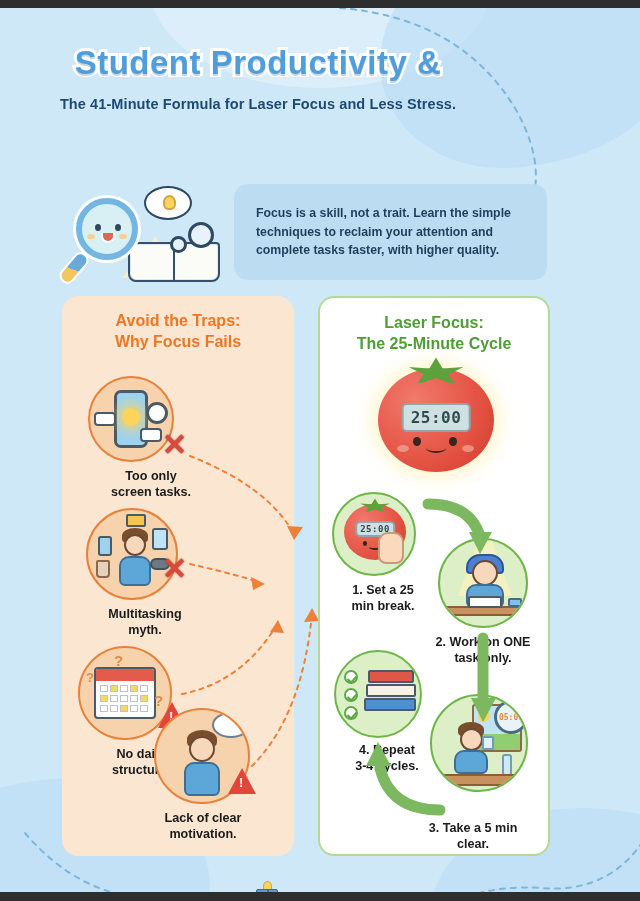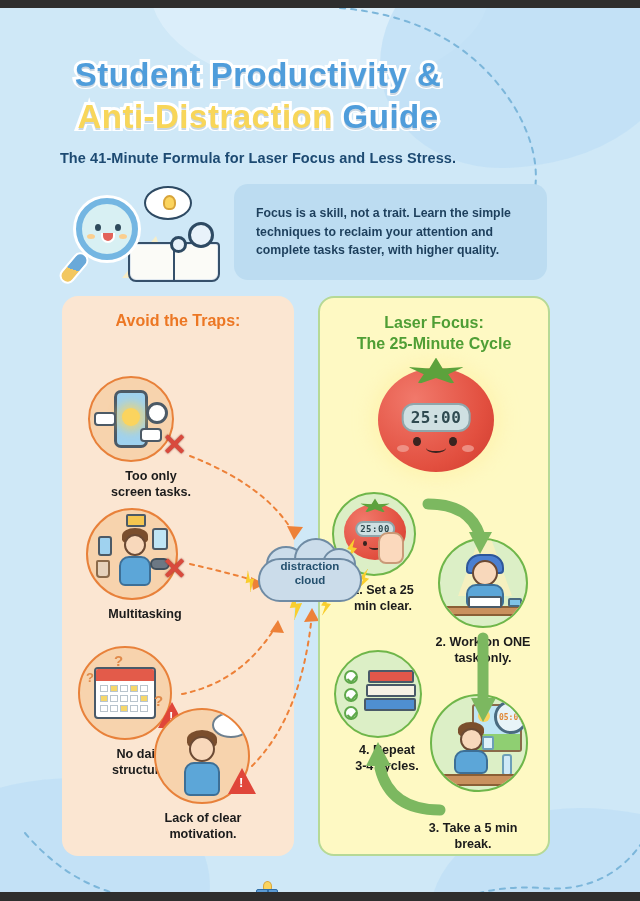--- a/index.html
+++ b/index.html
@@ -41,21 +41,20 @@
   }
   .dash-arc svg { display: block; }
 
   
   .header {
     position: absolute;
     left: 0; top: 0;
     width: 516px;
     text-align: center;
     padding-top: 34px;
-    margin-top: 12px;
   }
   .title-line {
     font-size: 33px;
     font-weight: bold;
     letter-spacing: .5px;
     line-height: 1.28;
     -webkit-text-stroke: 6px #ffffff;
     paint-order: stroke fill;
     text-shadow: 0 2px 0 rgba(40,90,140,.25);
   }
@@ -170,21 +169,21 @@
     width: 232px;
     height: 560px;
     border-radius: 16px;
   }
   .panel.left {
     left: 0;
     background: #fbe6d2;
   }
   .panel.right {
     left: 256px;
-    background: #fef9c3;
+    background: #ffffff;
     border: 2px solid #b6d996;
   }
   .panel-title {
     text-align: center;
     padding: 14px 8px 0;
     font-size: 16px;
     font-weight: bold;
     line-height: 1.32;
   }
   .panel.left .panel-title { color: #ec7724; }
@@ -243,21 +242,21 @@
     transform: translateX(-50%);
     background: #5ca23c;
     border-radius: 50% 50% 45% 45%;
     clip-path: polygon(50% 0%, 62% 40%, 100% 35%, 72% 62%, 85% 100%, 50% 75%, 15% 100%, 28% 62%, 0% 35%, 38% 40%);
   }
   .tomato .lcd {
     position: absolute; left: 50%; top: 34%;
     transform: translateX(-50%);
     background: #cfe0e2;
     border: 2px solid #8fa6ab;
-    border-radius: 12px;
+    border-radius: 5px;
     color: #2f4a50;
     font-family: "DejaVu Sans Mono", monospace;
     font-weight: bold;
     display: flex; align-items: center; justify-content: center;
     letter-spacing: .5px;
   }
   .tomato .eye { position: absolute; width: 7%; height: 9%; border-radius: 50%; background: #3a2420; top: 66%; }
   .tomato .eye.l { left: 30%; } .tomato .eye.r { left: 61%; }
   .tomato .smile {
     position: absolute; left: 41%; top: 72%;
@@ -430,21 +429,20 @@
     </svg>
   </div>
   <div class="dash-arc" style="left:420px; top:820px;">
     <svg width="230" height="110" viewBox="0 0 230 110">
       <path d="M0 95 Q 50 55 120 60 Q 190 66 225 10" fill="none" stroke="#7cb6da" stroke-width="2" stroke-dasharray="5 6" stroke-linecap="round"></path>
     </svg>
   </div>
 
   <div class="header">
     <div class="title-line l1">Student Productivity &amp;</div>
-    <div class="title-line l2"><span class="title-word-yellow">Anti-Distraction</span> <span>Guide</span></div>
     <div class="subtitle">The 41-Minute Formula for Laser Focus and Less Stress.</div>
   </div>
 
   <div class="intro-row">
     <div class="intro-art">
       <div class="mag-beam"></div>
       <div class="book"></div>
       <div class="mag-glass">
         <div class="mag-eye l"></div>
         <div class="mag-eye r"></div>
@@ -462,20 +460,21 @@
     <div class="intro-box">
       <div class="intro-text">Focus is a skill, not a trait. Learn the simple techniques to reclaim your attention and complete tasks faster, with higher quality.</div>
     </div>
   </div>
 
   <div class="panels">
 
     <div class="panel left">
       <div class="panel-title">
         <div>Avoid the Traps:</div>
+        <div>Why Focus Fails</div>
       </div>
 
       <div class="bubble orange li1-bubble">
         <div class="phone">
             <div class="glow"></div>
           </div>
         <div class="notif n1"></div>
         <div class="notif n2"></div>
         <div class="clock-ic"></div>
       </div>
@@ -491,20 +490,21 @@
         <div class="kid-body" style="left:31px; top:46px; width:32px; height:30px;"></div>
         <div style="position:absolute;left:10px;top:26px;width:14px;height:20px;background:#9fd2ef;border:2px solid #4c5a66;border-radius:3px;"></div>
         <div style="position:absolute;left:38px;top:4px;width:20px;height:13px;background:#f5c64f;border:2px solid #4c5a66;border-radius:2px;"></div>
         <div style="position:absolute;left:64px;top:18px;width:16px;height:22px;background:#bfe5f5;border:2px solid #4c5a66;border-radius:3px;"></div>
         <div style="position:absolute;left:8px;top:50px;width:14px;height:18px;background:#e6d2bb;border:2px solid #8a6a4a;border-radius:2px 2px 4px 4px;"></div>
         <div style="position:absolute;left:62px;top:48px;width:20px;height:12px;background:#6c7884;border:2px solid #41505c;border-radius:6px;"></div>
       </div>
       <div class="xmark" style="left:100px; top:258px;">✕</div>
       <div class="cap li2-cap">
         <div>Multitasking</div>
+        <div>myth.</div>
       </div>
 
       <div class="bubble orange li3-bubble">
         <div class="calendar">
           <div class="hd"></div>
           <div class="cell" style="left:4px;top:16px;"></div>
           <div class="cell" style="left:14px;top:16px;background:#f6d76a;"></div>
           <div class="cell" style="left:24px;top:16px;"></div>
           <div class="cell" style="left:34px;top:16px;background:#f6d76a;"></div>
           <div class="cell" style="left:44px;top:16px;"></div>
@@ -550,35 +550,20 @@
         <path d="M190 470 Q 240 420 250 318"></path>
       </g>
       <g fill="#ed8138">
         <polygon points="232,244 225,230 241,231"></polygon>
         <polygon points="203,288 189,281 191,294"></polygon>
         <polygon points="216,324 208,336 222,337"></polygon>
         <polygon points="250,312 242,326 257,325"></polygon>
       </g>
     </svg>
 
-    <div class="distraction-cloud">
-      <div class="bolt" style="left:-14px; top:26px; transform:rotate(-14deg);"></div>
-      <div class="bolt" style="left:88px; top:-6px; transform:rotate(12deg);"></div>
-      <div class="bolt" style="left:100px; top:24px; transform:rotate(18deg);"></div>
-      <div class="bolt" style="left:30px; top:48px; transform:rotate(-6deg); width:16px; height:28px;"></div>
-      <div class="bolt" style="left:62px; top:50px; transform:rotate(8deg);"></div>
-      <div class="cloud-shape p1"></div>
-      <div class="cloud-shape p2"></div>
-      <div class="cloud-shape p3"></div>
-      <div class="body"></div>
-      <div class="label">
-        <div>distraction</div>
-        <div>cloud</div>
-      </div>
-    </div>
 
     <div class="panel right">
       <div class="panel-title">
         <div>Laser Focus:</div>
         <div>The 25-Minute Cycle</div>
       </div>
 
       <div class="big-tomato-wrap">
         <div class="tomato" style="width:116px;height:104px;">
           <div class="leaf"></div>
@@ -596,21 +581,21 @@
           <div class="leaf"></div>
           <div class="lcd">25:00</div>
           <div class="eye l"></div>
           <div class="eye r"></div>
           <div class="smile"></div>
         </div>
         <div class="hand"></div>
       </div>
       <div class="cap ri1-cap">
         <div>1. Set a 25</div>
-        <div>min clear.</div>
+        <div>min break.</div>
       </div>
 
       <div class="bubble green ri2-bubble">
         <div style="position:absolute;left:18px;top:0;width:54px;height:56px;background:#fbf0bd;opacity:.8;clip-path:polygon(38% 0,62% 0,100% 100%,0 100%);"></div>
         <div style="position:absolute;left:26px;top:14px;width:38px;height:20px;background:#4a7fd1;border:2px solid #2d569a;border-radius:14px 14px 4px 4px;"></div>
         <div class="kid-head" style="left:32px; top:20px; width:26px; height:26px;"></div>
         <div class="kid-body" style="left:26px; top:44px; width:38px; height:24px;"></div>
         <div class="desk" style="left:4px; top:66px; width:82px; height:10px;"></div>
         <div style="position:absolute;left:28px;top:56px;width:34px;height:12px;background:#ffffff;border:2px solid #4a5a68;border-radius:2px;"></div>
         <div style="position:absolute;left:68px;top:58px;width:14px;height:9px;background:#7fc4e8;border:2px solid #4a6b80;border-radius:2px;"></div>
@@ -628,21 +613,21 @@
         <div class="kid-hair" style="left:26px; top:26px; width:26px; height:15px;"></div>
         <div class="kid-head" style="left:28px; top:32px; width:23px; height:23px;"></div>
         <div class="kid-body" style="left:22px; top:54px; width:34px; height:24px;"></div>
         <div style="position:absolute;left:50px;top:40px;width:12px;height:14px;background:#dff2fa;border:2px solid #6d9fb8;border-radius:2px;"></div>
         <div style="position:absolute;left:70px;top:58px;width:10px;height:22px;background:#cfe9f7;border:2px solid #6d9fb8;border-radius:3px;"></div>
         <div class="desk" style="left:2px; top:78px; width:94px; height:12px;"></div>
         <div class="stopwatch" style="left:62px; top:4px;">05:00</div>
       </div>
       <div class="cap ri3-cap">
         <div>3. Take a 5 min</div>
-        <div>break.</div>
+        <div>clear.</div>
       </div>
 
       <div class="bubble green ri4-bubble">
         <div class="bk" style="left:32px; top:18px; width:46px; height:13px; background:#e0574a;"></div>
         <div class="bk" style="left:30px; top:32px; width:50px; height:13px; background:#f7f2e4;"></div>
         <div class="bk" style="left:28px; top:46px; width:52px; height:13px; background:#4f8fd1;"></div>
         <div class="check-c" style="left:8px; top:18px;"></div>
         <div class="check-c" style="left:8px; top:36px;"></div>
         <div class="check-c" style="left:8px; top:54px;"></div>
       </div>

